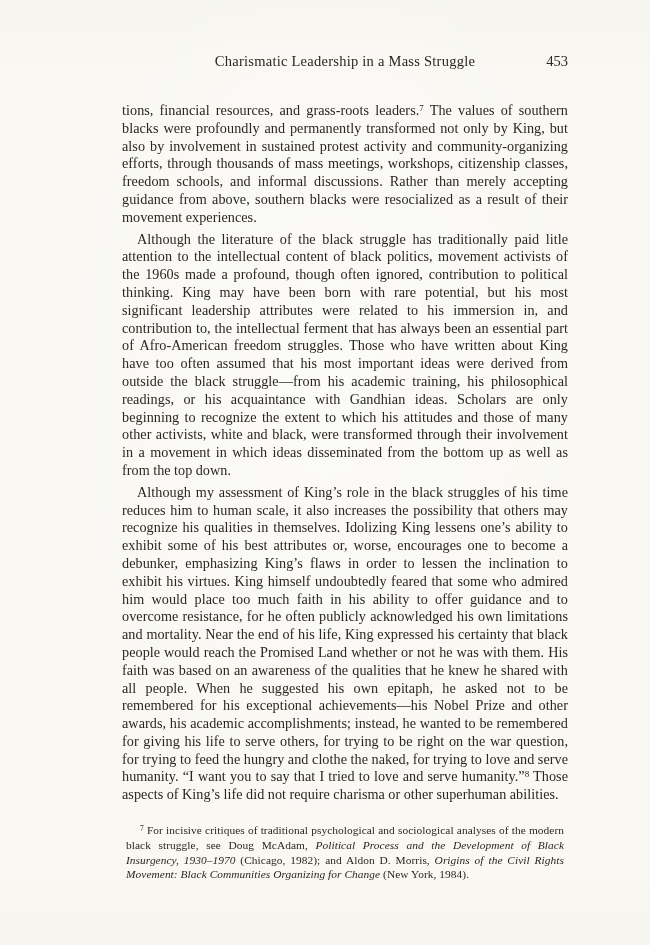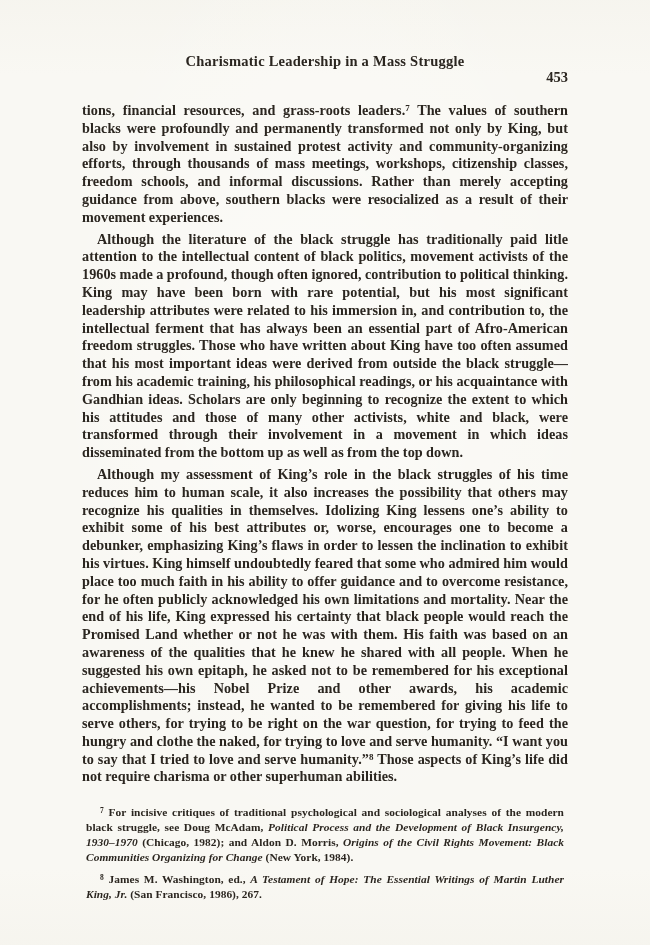--- a/index.html
+++ b/index.html
@@ -14,40 +14,39 @@
   .page {
     position: relative;
     width: 650px;
     height: 945px;
     box-sizing: border-box;
     background: var(--paper);
     background-image: radial-gradient(ellipse at 50% 40%, rgba(255,255,255,0.45) 0%, rgba(255,255,255,0) 60%),
                       linear-gradient(180deg, rgba(240,238,230,0.35) 0%, rgba(249,248,243,0) 8%, rgba(249,248,243,0) 92%, rgba(240,238,230,0.35) 100%);
     color: var(--ink);
     font-family: "Liberation Serif", "DejaVu Serif", serif;
-    padding: 52px 78px 0 78px;
+    padding: 52px 78px 0 118px;
     overflow: hidden;
-    font-weight: bold;
   }
   .running-header {
     position: relative;
     height: 20px;
     margin-bottom: 30px;
     font-size: 14.5px;
     line-height: 18px;
   }
   .rh-title {
     display: block;
     text-align: center;
     letter-spacing: 0.25px;
   }
   .rh-page {
     position: absolute;
     right: 4px;
-    top: 16px;
+    top: 0;
     text-align: center;
   }
   .body-text {
     font-size: 14.2px;
     line-height: 17.8px;
     text-align: justify;
     letter-spacing: 0.05px;
     word-spacing: -0.2px;
   }
   .para {
@@ -103,17 +102,16 @@
 
     <p class="para indent"><span>Although my assessment of King’s role in the black struggles of his time reduces him to human scale, it also increases the possibility that others may recognize his qualities in themselves. Idolizing King lessens one’s ability to exhibit some of his best attributes or, worse, encourages one to become a debunker, emphasizing King’s flaws in order to lessen the inclination to exhibit his virtues. King himself undoubtedly feared that some who admired him would place too much faith in his ability to offer guidance and to overcome resistance, for he often publicly acknowledged his own limitations and mortality. Near the end of his life, King expressed his certainty that black people would reach the Promised Land whether or not he was with them. His faith was based on an awareness of the qualities that he knew he shared with all people. When he suggested his own epitaph, he asked not to be remembered for his exceptional achievements—his Nobel Prize and other awards, his academic accomplishments; instead, he wanted to be remembered for giving his life to serve others, for trying to be right on the war question, for trying to feed the hungry and clothe the naked, for trying to love and serve humanity. “I want you to say that I tried to love and serve humanity.”</span><sup class="fn-ref">8</sup><span> Those aspects of King’s life did not require charisma or other superhuman abilities.</span></p>
 
 
   </div>
 
   <div class="footnotes">
 
     <p class="footnote"><sup class="fn-marker">7</sup><span> For incisive critiques of traditional psychological and sociological analyses of the modern black struggle, see Doug McAdam, </span><i>Political Process and the Development of Black Insurgency, 1930–1970</i><span> (Chicago, 1982); and Aldon D. Morris, </span><i>Origins of the Civil Rights Movement: Black Communities Organizing for Change</i><span> (New York, 1984).</span></p>
 
-    <p class="footnote"><sup class="fn-marker">8</sup><span> James M. Washington, ed., </span><i>A Testament of Hope: The Essential Writings of Martin Luther King, Jr.</i><span> (San Francisco, 1986), 267.</span></p>
 
   </div>
 
 </div>
 
 </body></html>

